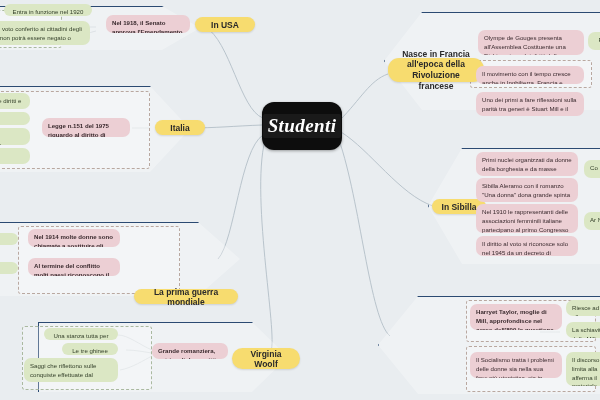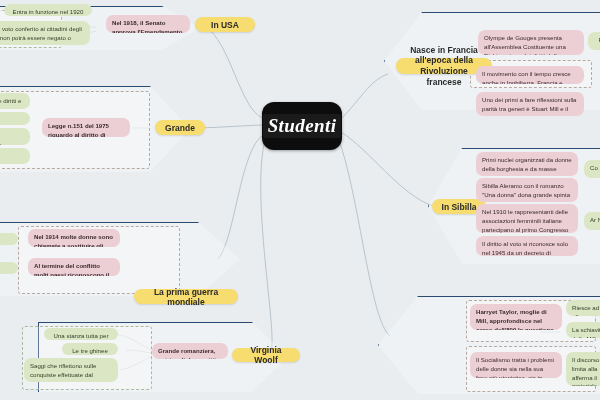--- a/index.html
+++ b/index.html
@@ -98,52 +98,52 @@
 
   <div class="pill" style="left:195px;top:17px;width:44px;height:15px;text-align:right;">In USA</div>
   <div class="note bold" style="left:106px;top:15px;width:84px;height:18px;">Nel 1918, il Senato approva l'Emendamento costituzionale (19).</div>
   <div class="gnote center" style="left:4px;top:4px;width:88px;height:12px;">Entra in funzione nel 1920</div>
   <div class="gnote" style="left:-34px;top:21px;width:124px;height:24px;">"Il diritto di voto conferito ai cittadini degli Stati Uniti non potrà essere negato o limitato in considerazione del sesso"</div>
 
   <div class="hull" style="left:-150px;top:86px;width:340px;height:86px;
               clip-path:polygon(0 0, 300px 0, 340px 43px, 300px 86px, 0 86px);"></div>
   <div class="dashed" style="left:-22px;top:91px;width:170px;height:76px;"></div>
 
-  <div class="pill" style="left:155px;top:120px;width:34px;height:15px;">Grande</div>
+  <div class="pill" style="left:155px;top:120px;width:34px;height:15px;">Italia</div>
   <div class="note bold" style="left:42px;top:118px;width:88px;height:19px;">Legge n.151 del 1975 riguardo al diritto di famiglia.</div>
   <div class="gnote" style="left:-46px;top:93px;width:76px;height:16px;">marito e moglie diritti e doveri</div>
   <div class="gnote" style="left:-46px;top:112px;width:76px;height:13px;">vento solo se</div>
   <div class="gnote" style="left:-46px;top:128px;width:76px;height:17px;">tribuire con il professionale o</div>
   <div class="gnote" style="left:-46px;top:148px;width:76px;height:16px;">sione dei beni dell'intero</div>
 
   <div class="hull" style="left:-160px;top:222px;width:400px;height:74px;
               clip-path:polygon(0 0, 358px 0, 400px 37px, 358px 74px, 0 74px);"></div>
   <div class="dashed" style="left:18px;top:226px;width:160px;height:66px;"></div>
 
   <div class="pill" style="left:134px;top:251px;width:88px;height:15px;margin-top:38px;">La prima guerra mondiale</div>
   <div class="note bold" style="left:28px;top:229px;width:92px;height:18px;">Nel 1914 molte donne sono chiamate a sostituire gli uomini al fronte.</div>
   <div class="note bold" style="left:28px;top:258px;width:92px;height:18px;">Al termine del conflitto molti paesi riconoscono il diritto di voto alle donne:</div>
   <div class="gnote" style="left:-38px;top:233px;width:56px;height:12px;">rmania</div>
   <div class="gnote" style="left:-38px;top:262px;width:56px;height:12px;">USA e</div>
 
   <div class="hull" style="left:38px;top:322px;width:250px;height:70px;
               clip-path:polygon(0 0, 214px 0, 250px 35px, 214px 70px, 0 70px);"></div>
   <div class="dashed green" style="left:22px;top:326px;width:128px;height:62px;"></div>
 
-  <div class="pill" style="left:232px;top:348px;width:52px;height:14px;">Virginia Woolf</div>
+  <div class="pill" style="left:232px;top:348px;width:52px;height:21px;">Virginia Woolf</div>
   <div class="note bold" style="left:152px;top:343px;width:76px;height:16px;">Grande romanziera, autrice di due scritti fondamentali:</div>
   <div class="gnote center" style="left:44px;top:328px;width:74px;height:12px;">Una stanza tutta per sé (1929)</div>
   <div class="gnote center" style="left:62px;top:343px;width:56px;height:12px;">Le tre ghinee (1938)</div>
   <div class="gnote" style="left:24px;top:358px;width:94px;height:24px;">Saggi che riflettono sulle conquiste effettuate dal movimento delle donne e pongono degli interrogativi sui loro limiti.</div>
 
   <div class="hull" style="left:384px;top:12px;width:290px;height:98px;
               clip-path:polygon(38px 0, 290px 0, 290px 98px, 38px 98px, 0 49px);"></div>
   <div class="dashed" style="left:470px;top:60px;width:120px;height:26px;"></div>
 
-  <div class="pill" style="left:396px;top:58px;width:80px;height:16px;line-height:1.25;">Nasce in Francia all'epoca della Rivoluzione francese</div>
+  <div class="pill" style="left:388px;top:58px;width:80px;height:24px;line-height:1.25;">Nasce in Francia all'epoca della Rivoluzione francese</div>
   <div class="note" style="left:478px;top:30px;width:106px;height:25px;">Olympe de Gouges presenta all'Assemblea Costituente una Dichiarazione dei diritti della donna.</div>
   <div class="note" style="left:476px;top:66px;width:108px;height:18px;">Il movimento con il tempo cresce anche in Inghilterra, Francia e Germania.</div>
   <div class="note" style="left:476px;top:92px;width:108px;height:24px;">Uno dei primi a fare riflessioni sulla parità tra generi è Stuart Mill e il movimento socialista.</div>
   <div class="gnote center" style="left:588px;top:32px;width:36px;height:18px;">Ris p'</div>
 
   <div class="hull" style="left:428px;top:148px;width:250px;height:116px;
               clip-path:polygon(34px 0, 250px 0, 250px 116px, 34px 116px, 0 58px);"></div>
 
   <div class="pill" style="left:432px;top:199px;width:38px;height:15px;">In Sibilla</div>
   <div class="note" style="left:476px;top:152px;width:102px;height:24px;">Primi nuclei organizzati da donne della borghesia e da masse femminili cattoliche e socialiste.</div>

